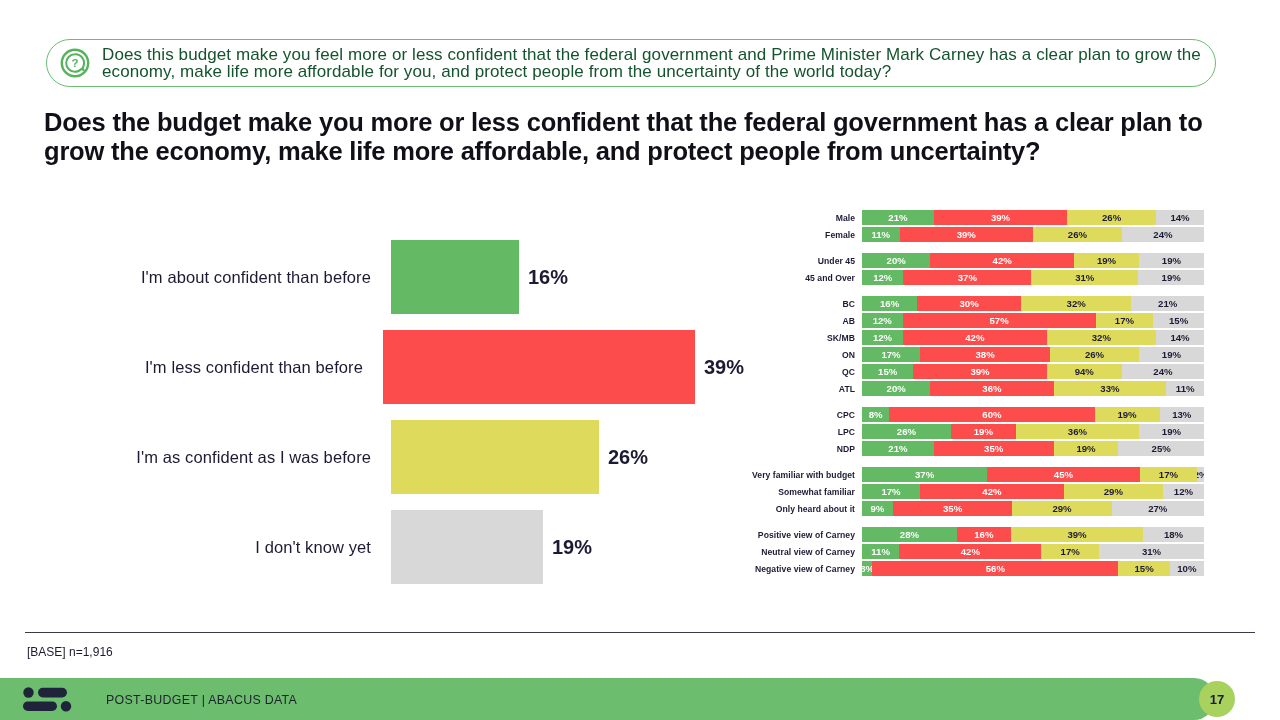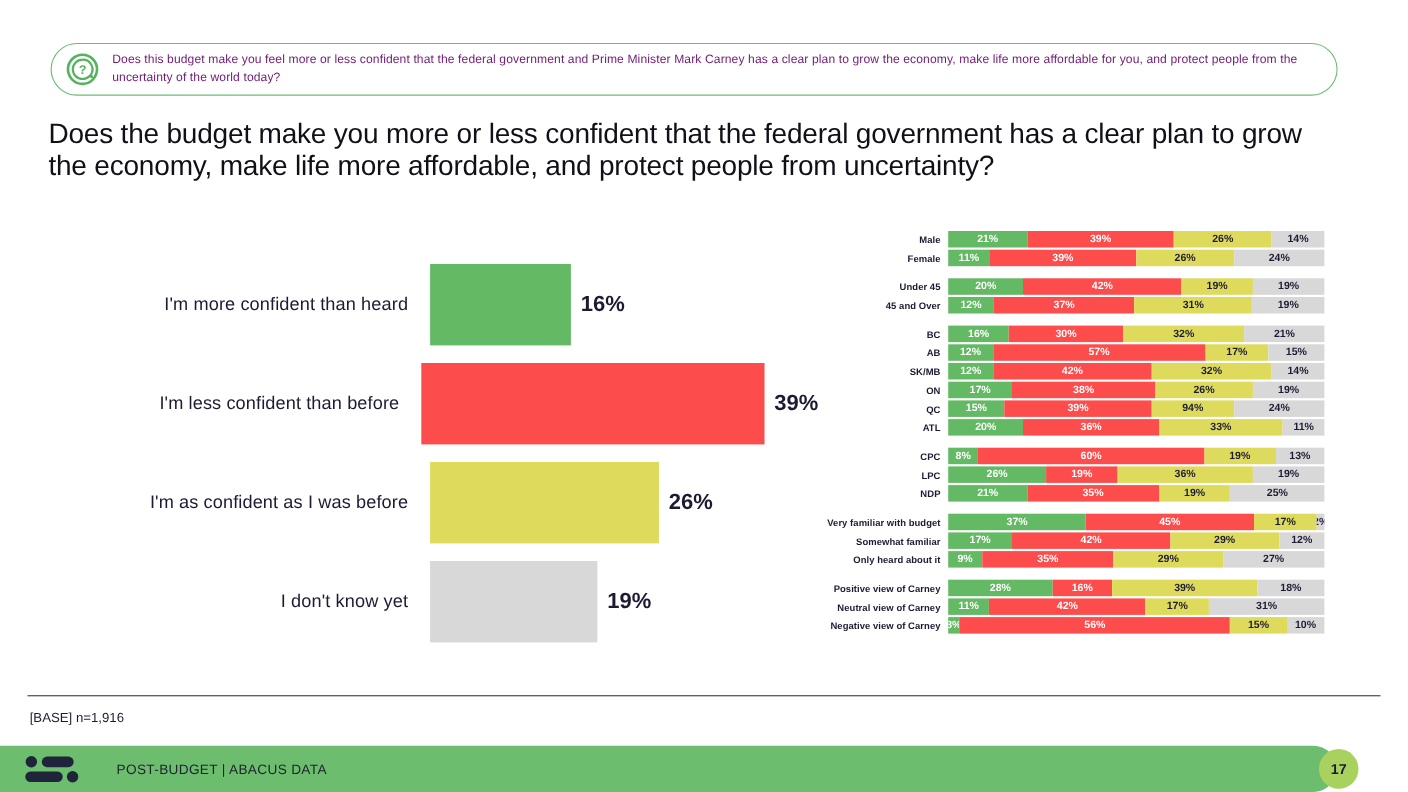--- a/index.html
+++ b/index.html
@@ -18,28 +18,28 @@
     border:1.4px solid #6bbd73;border-radius:26px;
     background:#ffffff;
     display:flex;align-items:center;
     box-sizing:border-box;
   }
   #q-icon{
     width:30px;height:30px;margin-left:13px;margin-right:12px;flex:0 0 auto;
     position:relative;
   }
   #q-text{
-    font-size:11px;line-height:17px;color:#701a75;
+    font-size:17px;line-height:17px;color:#14532d;
     letter-spacing:.1px;
   }
 
   
   #page-title{
     position:absolute;left:44px;top:108px;width:1165px;
-    font-size:25.5px;line-height:29px;font-weight:normal;
+    font-size:25.5px;line-height:29px;font-weight:bold;
     color:#111018;letter-spacing:-.2px;
   }
 
   
   #main-chart{
     position:absolute;left:44px;top:240px;width:700px;height:360px;
   }
   .main-row{
     position:absolute;left:0;width:700px;height:74px;
     display:flex;align-items:center;
@@ -115,21 +115,21 @@
       <text x="15" y="19.4" text-anchor="middle" font-size="11.5" font-weight="bold" fill="#55b35e" font-family="Liberation Sans, sans-serif">?</text>
     </svg>
   </div>
   <div id="q-text">Does this budget make you feel more or less confident that the federal government and Prime Minister Mark Carney has a clear plan to grow the economy, make life more affordable for you, and protect people from the uncertainty of the world today?</div>
 </div>
 
 <div id="page-title">Does the budget make you more or less confident that the federal government has a clear plan to grow the economy, make life more affordable, and protect people from uncertainty?</div>
 
 <div id="main-chart">
     <div class="main-row" style="top: 0px;">
-      <div class="main-label">I'm more confident than heard</div>
+      <div class="main-label">I'm about confident than before</div>
       <div class="main-bar" style="width: 128px; background: rgb(100, 185, 100);"></div>
       <div class="main-val">16%</div>
     </div>
     <div class="main-row" style="top: 90px;">
       <div class="main-label">I'm less confident than before</div>
       <div class="main-bar" style="width: 312px; background: rgb(252, 76, 76);"></div>
       <div class="main-val">39%</div>
     </div>
     <div class="main-row" style="top: 180px;">
       <div class="main-label">I'm as confident as I was before</div>

